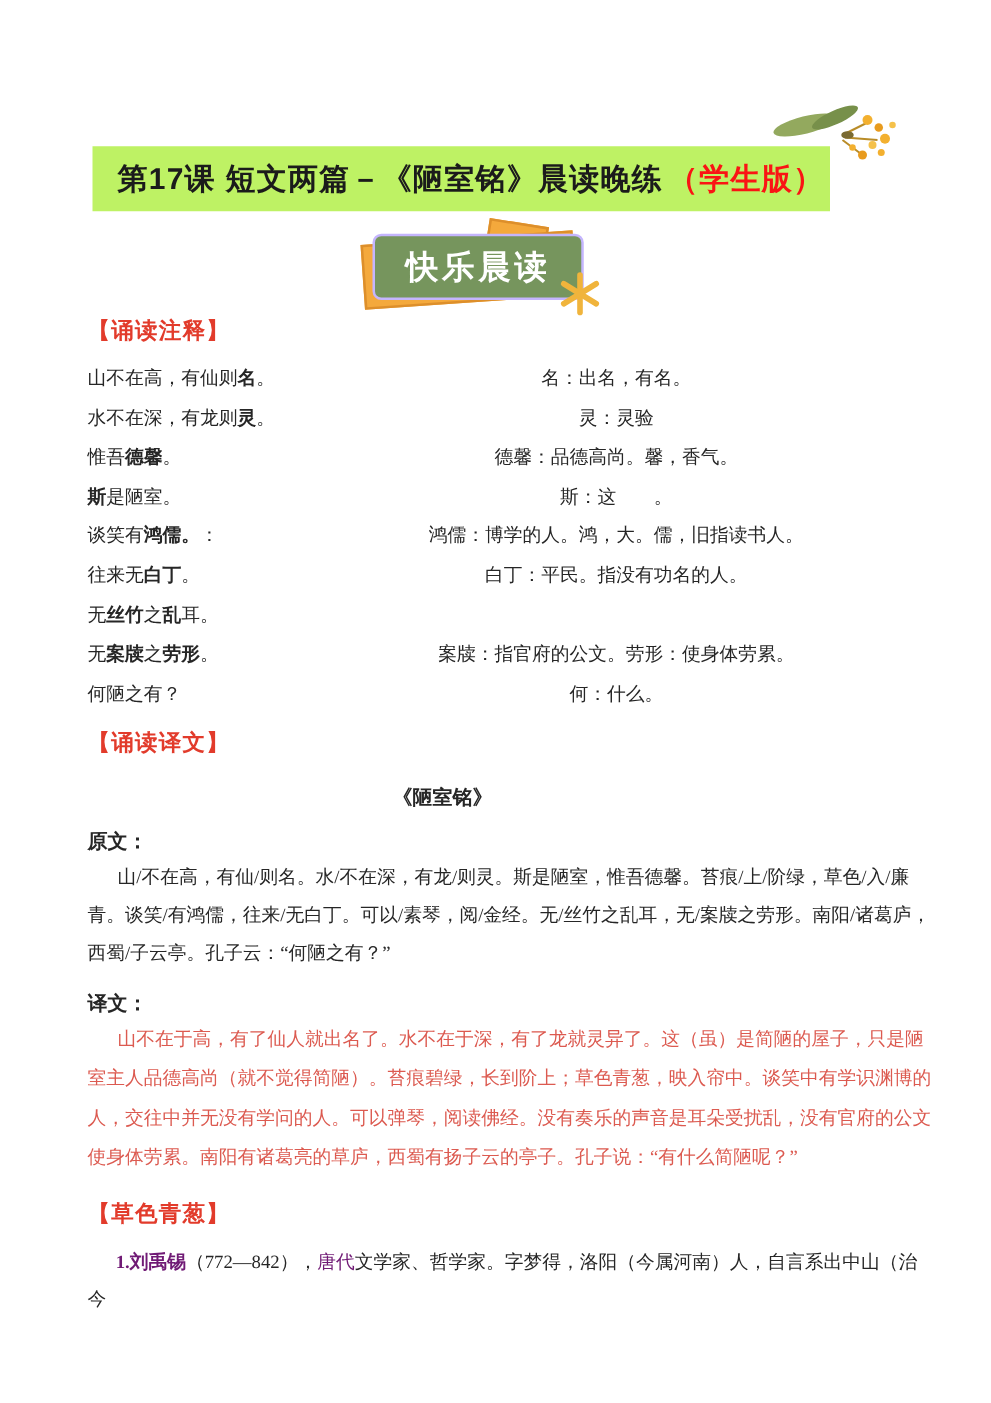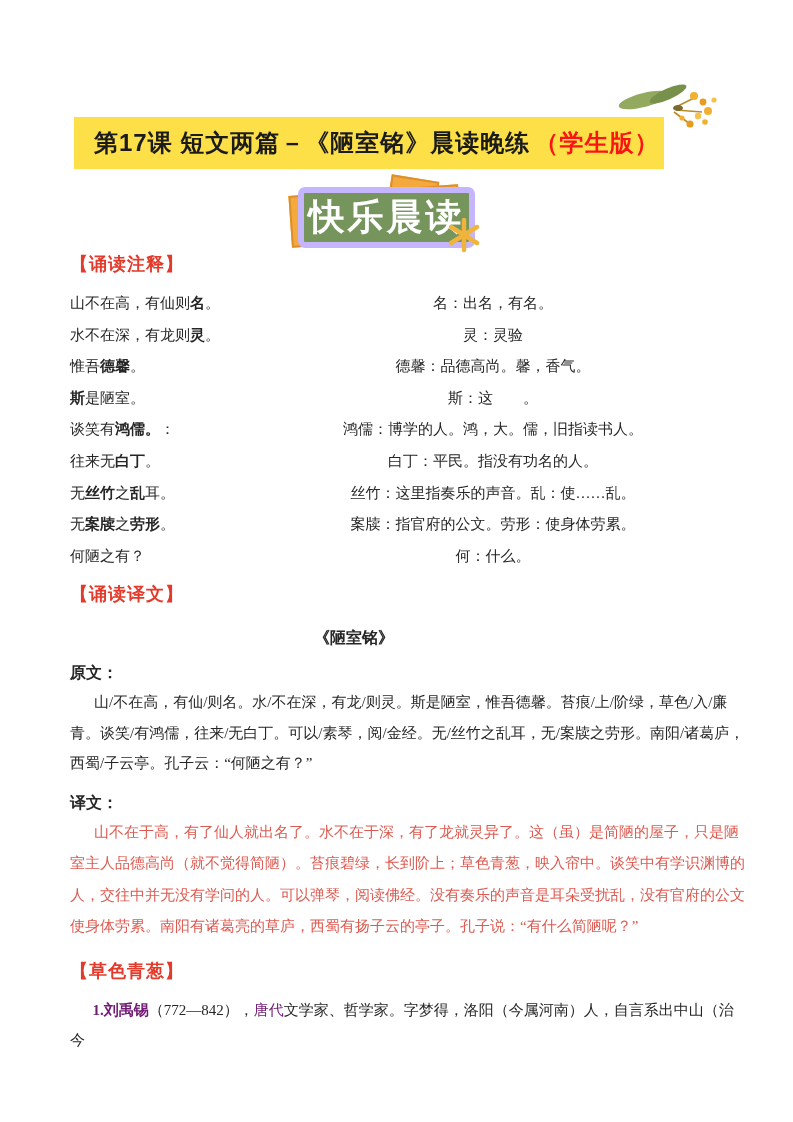--- a/index.html
+++ b/index.html
@@ -4,45 +4,45 @@
 <style>
   html,body{margin:0;padding:0;}
   body{
     width:793px;height:1122px;background:#ffffff;position:relative;
     font-family:"Liberation Serif","DejaVu Serif",serif;color:#262626;
     overflow:hidden;
   }
   
   .banner{
     position:absolute;left:74px;top:117px;width:590px;height:52px;
-    background:#fde047;display:flex;align-items:center;padding-left:20px;
+    background:#bef264;display:flex;align-items:center;padding-left:20px;
     box-sizing:border-box;
     font-family:"Liberation Sans","DejaVu Sans",sans-serif;
     font-weight:bold;font-size:24px;color:#1b1b1b;letter-spacing:1px;
     white-space:nowrap;
   }
   .banner .edition{color:#FA1414;margin-left:4px;}
   
   .flower{position:absolute;left:610px;top:78px;width:120px;height:64px;}
   
   .badge-wrap{position:absolute;left:288px;top:176px;width:210px;height:80px;}
   .badge-yellow{
     position:absolute;left:2px;top:14px;width:166px;height:48px;
     background:#F4A93C;border:2px solid #DD8F2B;transform:rotate(-4deg);
   }
   .badge-flap{
     position:absolute;left:102px;top:2px;width:44px;height:16px;
     background:#F4A93C;border:2px solid #DD8F2B;transform:rotate(9deg);
   }
   .badge-green{
     position:absolute;left:10px;top:11px;width:165px;height:49px;
-    background:#76955D;border:6px solid #c4b5fd;border-radius:7px;
+    background:#76955D;border:2px solid #c4b5fd;border-radius:7px;
     display:flex;align-items:center;justify-content:center;
     font-family:"Liberation Sans","DejaVu Sans",sans-serif;
-    font-weight:bold;font-size:36px;color:#ffffff;letter-spacing:3px;
+    font-weight:bold;font-size:26px;color:#ffffff;letter-spacing:3px;
   }
   .badge-star{position:absolute;left:158px;top:40px;width:36px;height:38px;}
   
   .content{position:absolute;left:70px;top:252px;width:678px;}
   .sec-header{
     font-size:18px;font-weight:bold;color:#E23B2B;margin:0 0 12px 0;
     letter-spacing:1px;
   }
   .notes-table{margin-bottom:8px;}
   .note-row{display:flex;line-height:31.6px;font-size:15px;}
@@ -126,21 +126,20 @@
       <div class="note-row">
         <div class="phrase"><span>谈笑有</span><b>鸿儒。</b><span>：</span></div>
         <div class="note">鸿儒：博学的人。鸿，大。儒，旧指读书人。</div>
       </div>
       <div class="note-row">
         <div class="phrase"><span>往来无</span><b>白丁</b><span>。</span></div>
         <div class="note">白丁：平民。指没有功名的人。</div>
       </div>
       <div class="note-row">
         <div class="phrase"><span>无</span><b>丝竹</b><span>之</span><b>乱</b><span>耳。</span></div>
-        <div class="note">丝竹：这里指奏乐的声音。乱：使……乱。</div>
       </div>
       <div class="note-row">
         <div class="phrase"><span>无</span><b>案牍</b><span>之</span><b>劳形</b><span>。</span></div>
         <div class="note">案牍：指官府的公文。劳形：使身体劳累。</div>
       </div>
       <div class="note-row">
         <div class="phrase"><span>何陋之有？</span></div>
         <div class="note">何：什么。</div>
       </div>
     </div>

